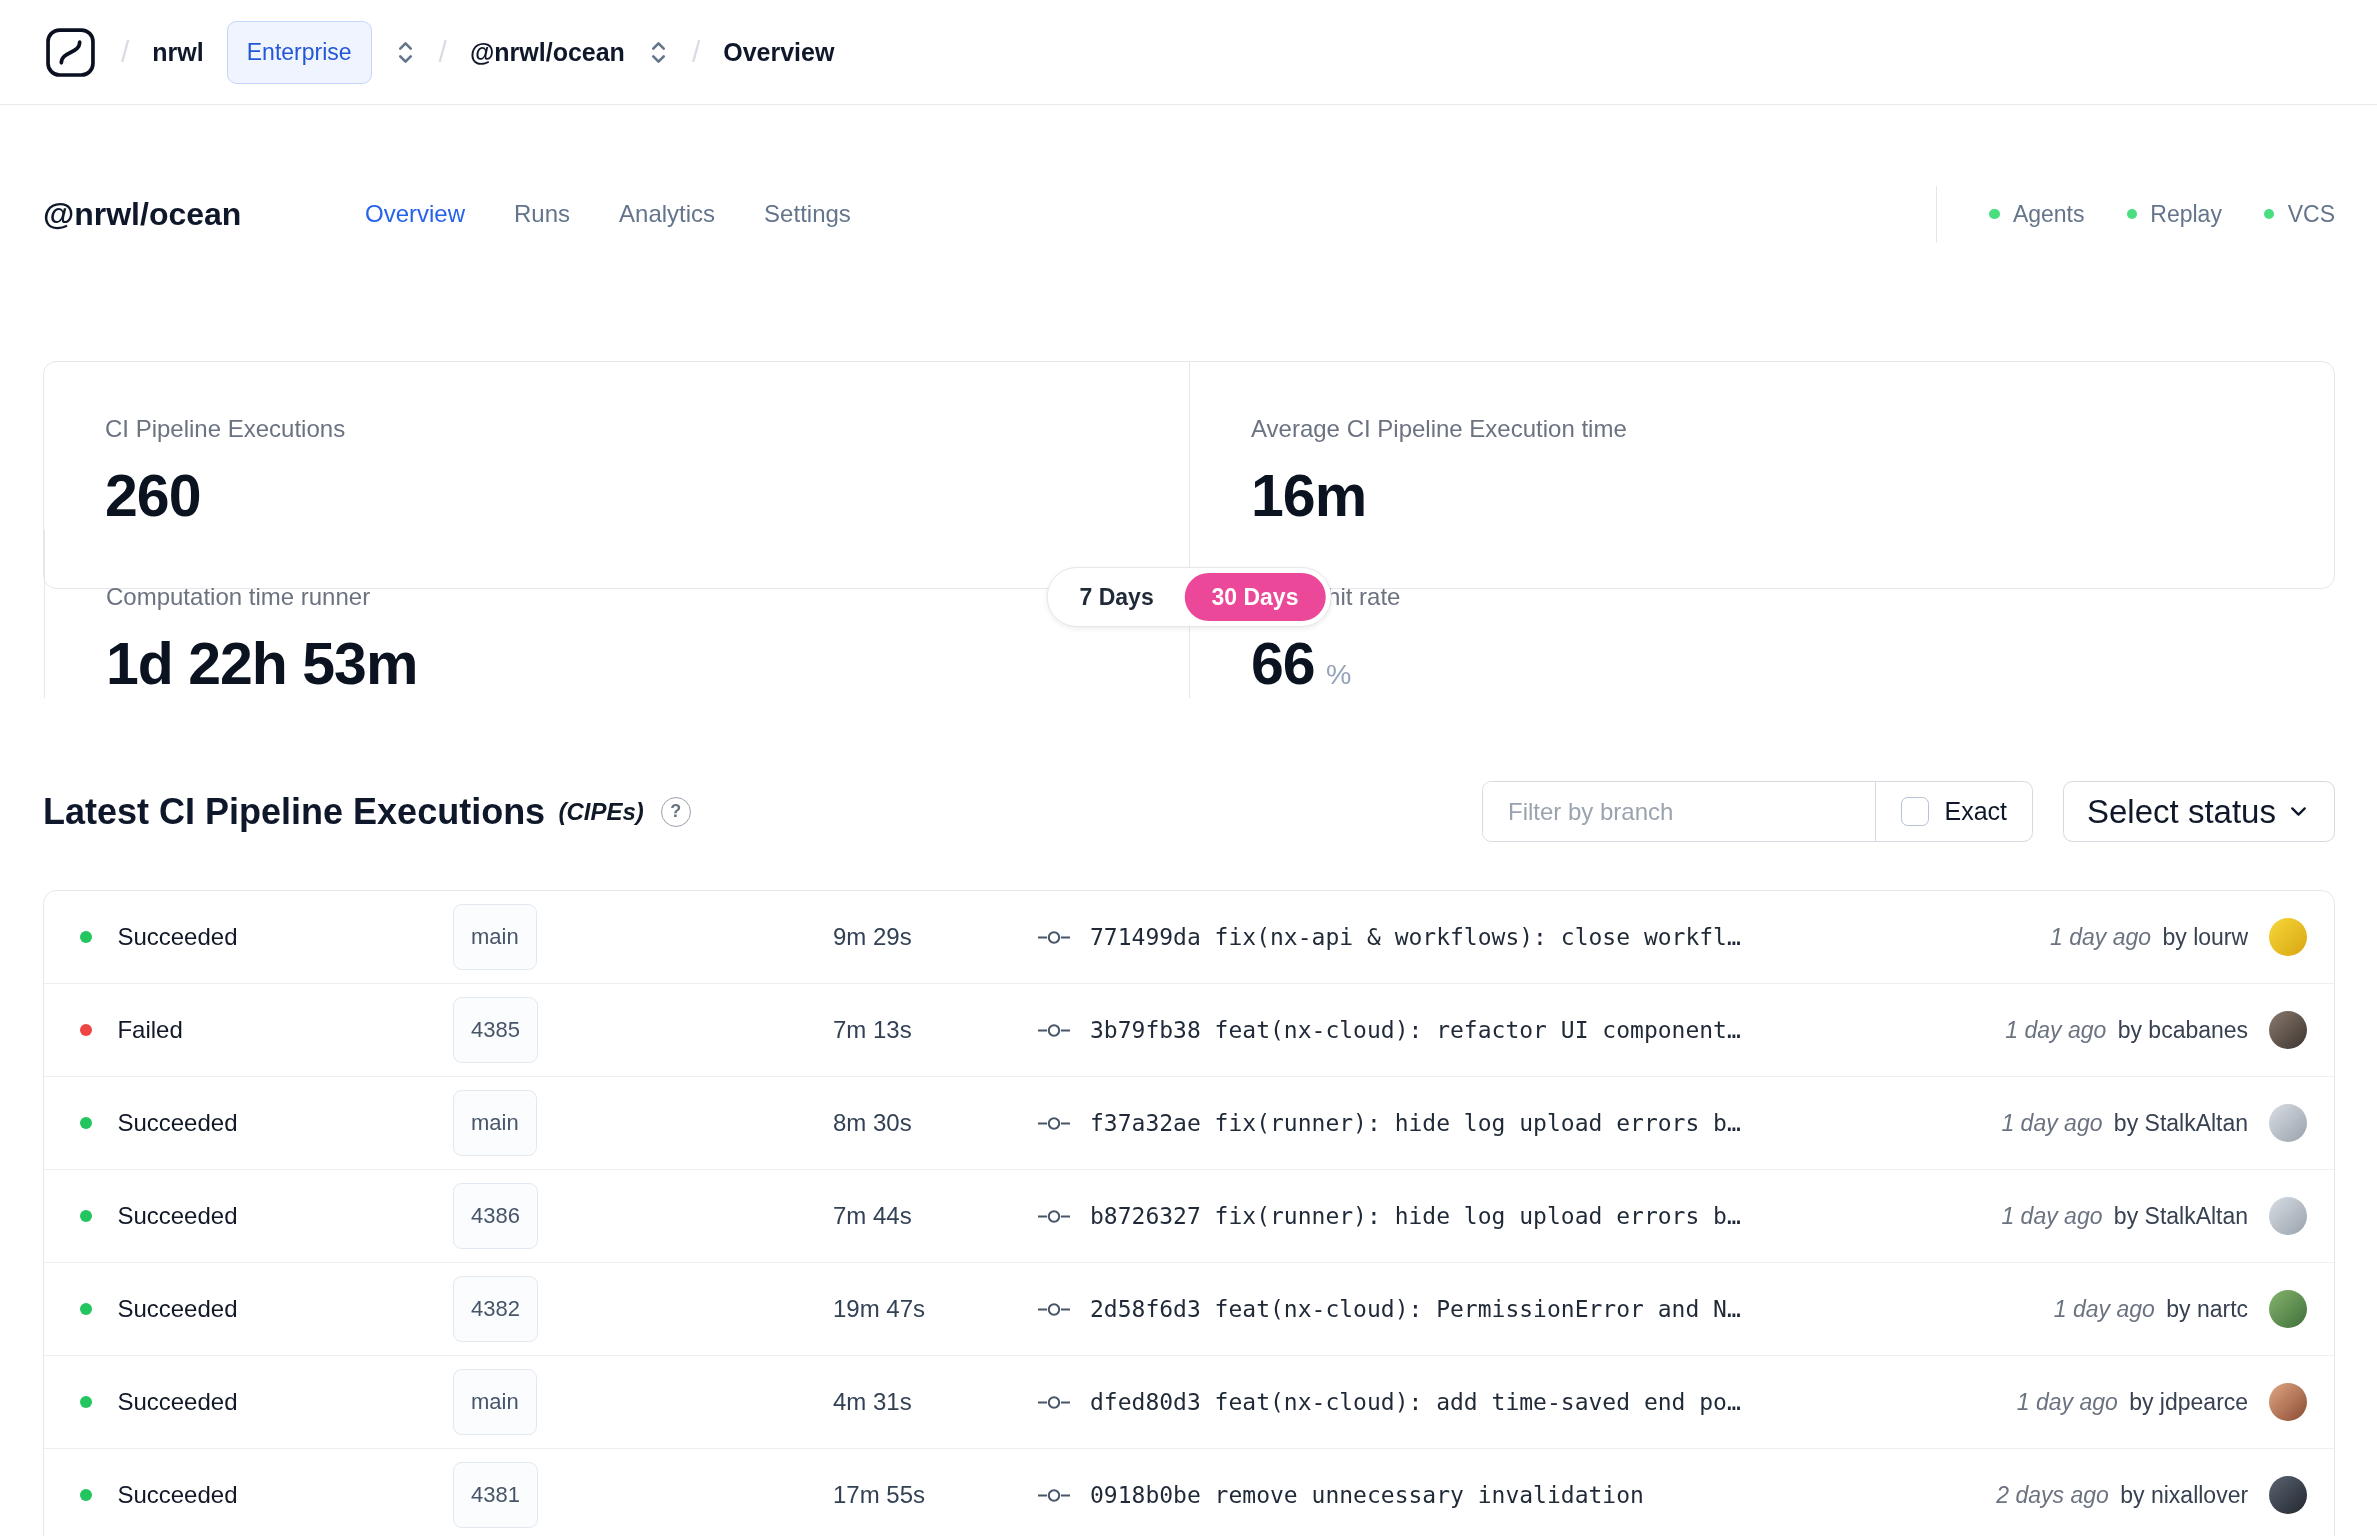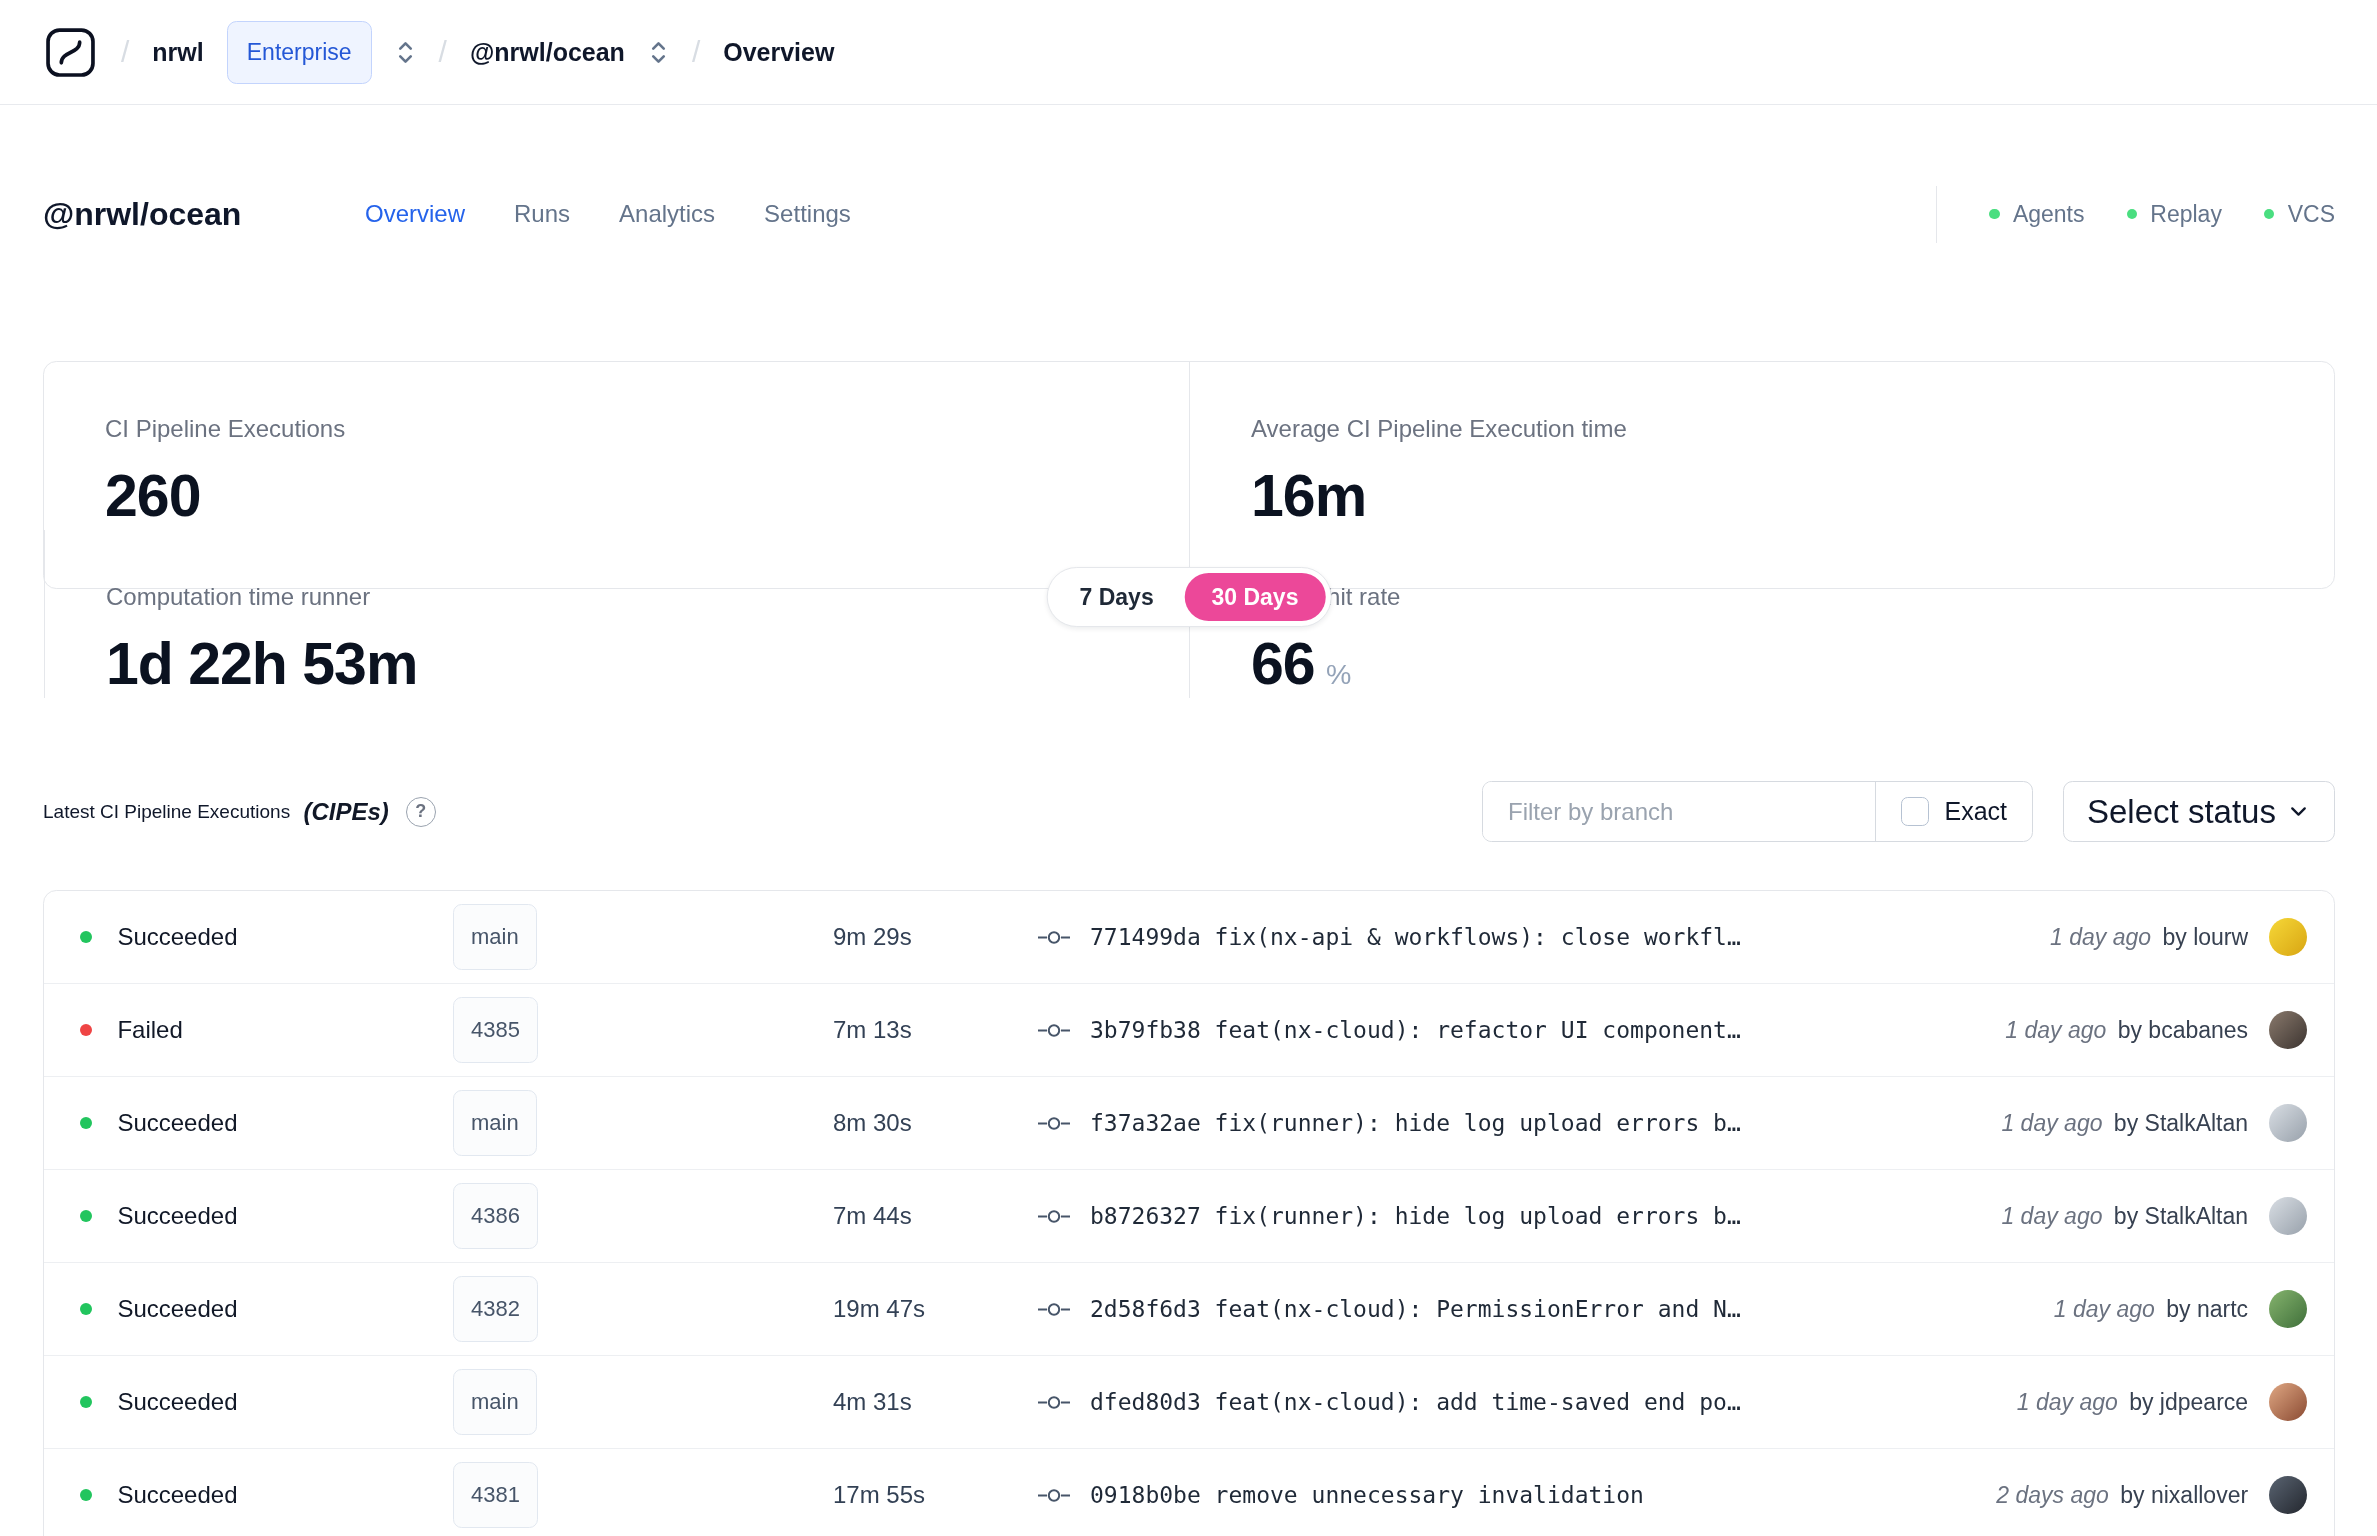--- a/index.html
+++ b/index.html
@@ -38,21 +38,21 @@
   .stat-label{font-size:24px;color:#6b7280}
   .stat-value{margin-top:19px;font-size:59px;font-weight:800;letter-spacing:-1px;color:#0b1220;display:flex;align-items:baseline;gap:11.4px}
   .stat-suffix{font-size:28.5px;font-weight:400;color:#94a3b8}
   .range-toggle{position:absolute;left:50%;bottom:-38px;transform:translateX(-50%);display:flex;gap:3.8px;background:#fff;border:1px solid #e5e7eb;border-radius:950px;padding:4.8px;box-shadow:0 1.9px 4.8px rgba(15,23,42,.08)}
   .range-btn{font-size:23px;font-weight:600;color:#1f2937;padding:10.5px 27px;border-radius:950px;background:transparent;border:none;font-family:inherit;cursor:pointer}
   .range-btn.active{background:#ec4899;color:#fff}
 
   
   .section-head{display:flex;align-items:center;margin:190px 43px 0;height:65px}
   .section-title-wrap{display:flex;align-items:center}
-  .section-title{font-size:19px;font-weight:400}
+  .section-title{font-size:36px;font-weight:700}
   .section-subtitle{font-size:24px;font-style:italic;font-weight:600;color:#111827;margin-left:13.3px}
   .help-icon{width:30px;height:30px;border:1.9px solid #9aa3af;border-radius:50%;color:#6b7280;font-size:18px;font-weight:700;display:flex;align-items:center;justify-content:center;margin-left:17px;cursor:pointer}
   .section-controls{margin-left:auto;display:flex;align-items:center;gap:30px}
   .filter-group{display:flex;align-items:center;height:61px;border:1px solid #d6dae0;border-radius:9.5px;overflow:hidden;background:#fff}
   .filter-input{border:none;outline:none;height:100%;width:392px;padding:0 25px;font-size:24px;font-family:inherit;color:#0f172a}
   .filter-input::placeholder{color:#9aa3af}
   .exact-wrap{display:flex;align-items:center;gap:15px;padding:0 25px;height:100%;border-left:1px solid #d6dae0}
   .checkbox{width:28.5px;height:28.5px;border:1.9px solid #b6c2d2;border-radius:6.7px;background:#fff;cursor:pointer}
   .exact-label{font-size:25px;color:#0f172a}
   .select-btn{display:flex;align-items:center;justify-content:space-between;width:272px;height:61px;border:1px solid #d6dae0;border-radius:9.5px;background:#fff;padding:0 23px;font-size:33px;color:#0f172a;font-family:inherit;cursor:pointer}

